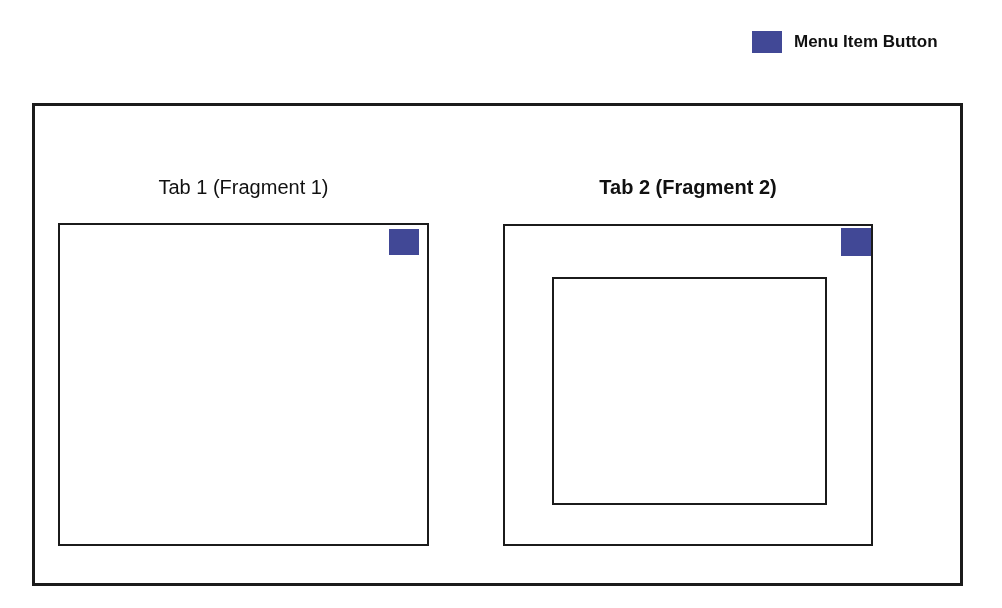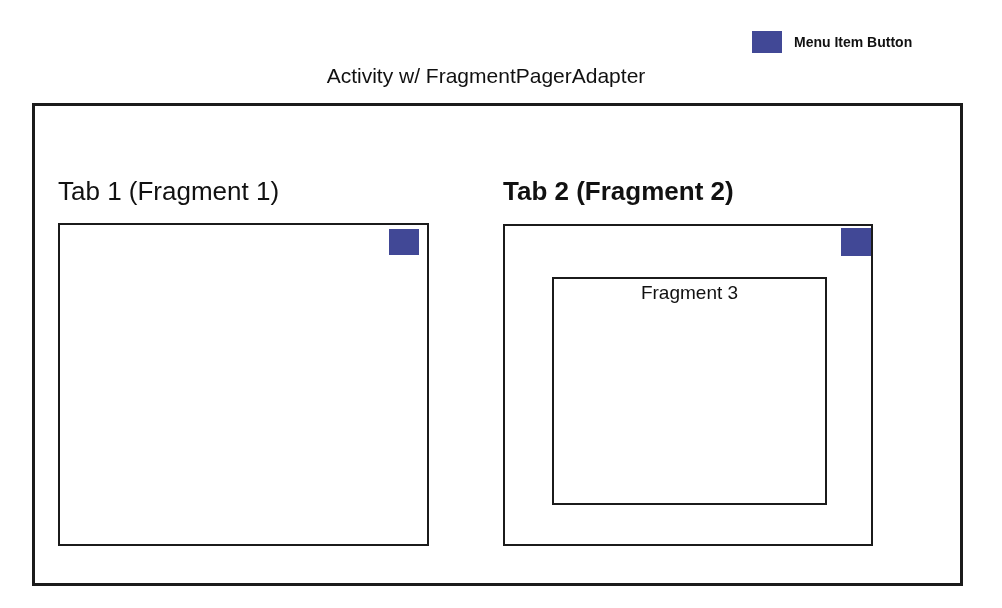--- a/index.html
+++ b/index.html
@@ -20,21 +20,21 @@
 
   
   .legend-swatch {
     left: 752px; top: 31px;
     width: 30px; height: 22px;
     background: #414896;
   }
   .legend-label {
     left: 794px; top: 31px;
     height: 22px; line-height: 22px;
-    font-size: 14px;
+    font-size: 17px;
     font-weight: 600;
     white-space: nowrap;
   }
 
   
   .diagram-title {
     left: 236px; top: 64px;
     width: 500px;
     text-align: center;
     font-size: 21px;
@@ -47,21 +47,22 @@
     left: 32px; top: 103px;
     width: 931px; height: 483px;
     border: 3px solid #1b1b1b;
     box-sizing: border-box;
     background: #ffffff;
   }
 
   
   .tab-label {
     top: 176px;
-    font-size: 26px;
+    text-align: center;
+    font-size: 20px;
     font-weight: 400;
     white-space: nowrap;
   }
   .tab1-label { left: 58px;  width: 371px; }
   .tab2-label { left: 503px; width: 370px; font-weight: bold; }
 
   
   .fragment-box {
     border: 2.5px solid #1b1b1b;
     box-sizing: border-box;
@@ -95,29 +96,27 @@
   .tab2-menu-btn { left: 841px; top: 228px; width: 30px; height: 28px; }
 </style>
 </head>
 <body>
 
 <div class="canvas">
 
   <div class="abs legend-swatch" style="background: rgb(65, 72, 150);"></div>
   <div class="abs legend-label">Menu Item Button</div>
 
-  <div class="abs diagram-title">Activity w/ FragmentPagerAdapter</div>
 
   <div class="abs activity-box"></div>
 
   <div class="abs tab-label tab1-label">Tab 1 (Fragment 1)</div>
   <div class="abs tab-label tab2-label">Tab 2 (Fragment 2)</div>
 
   <div class="abs fragment-box tab1-box"></div>
   <div class="abs menu-btn tab1-menu-btn" style="background: rgb(65, 72, 150);"></div>
 
   <div class="abs fragment-box tab2-box"></div>
   <div class="abs menu-btn tab2-menu-btn" style="background: rgb(65, 72, 150);"></div>
 
   <div class="abs fragment3-box"></div>
-  <div class="abs fragment3-label">Fragment 3</div>
 
 </div>
 
 </body></html>

